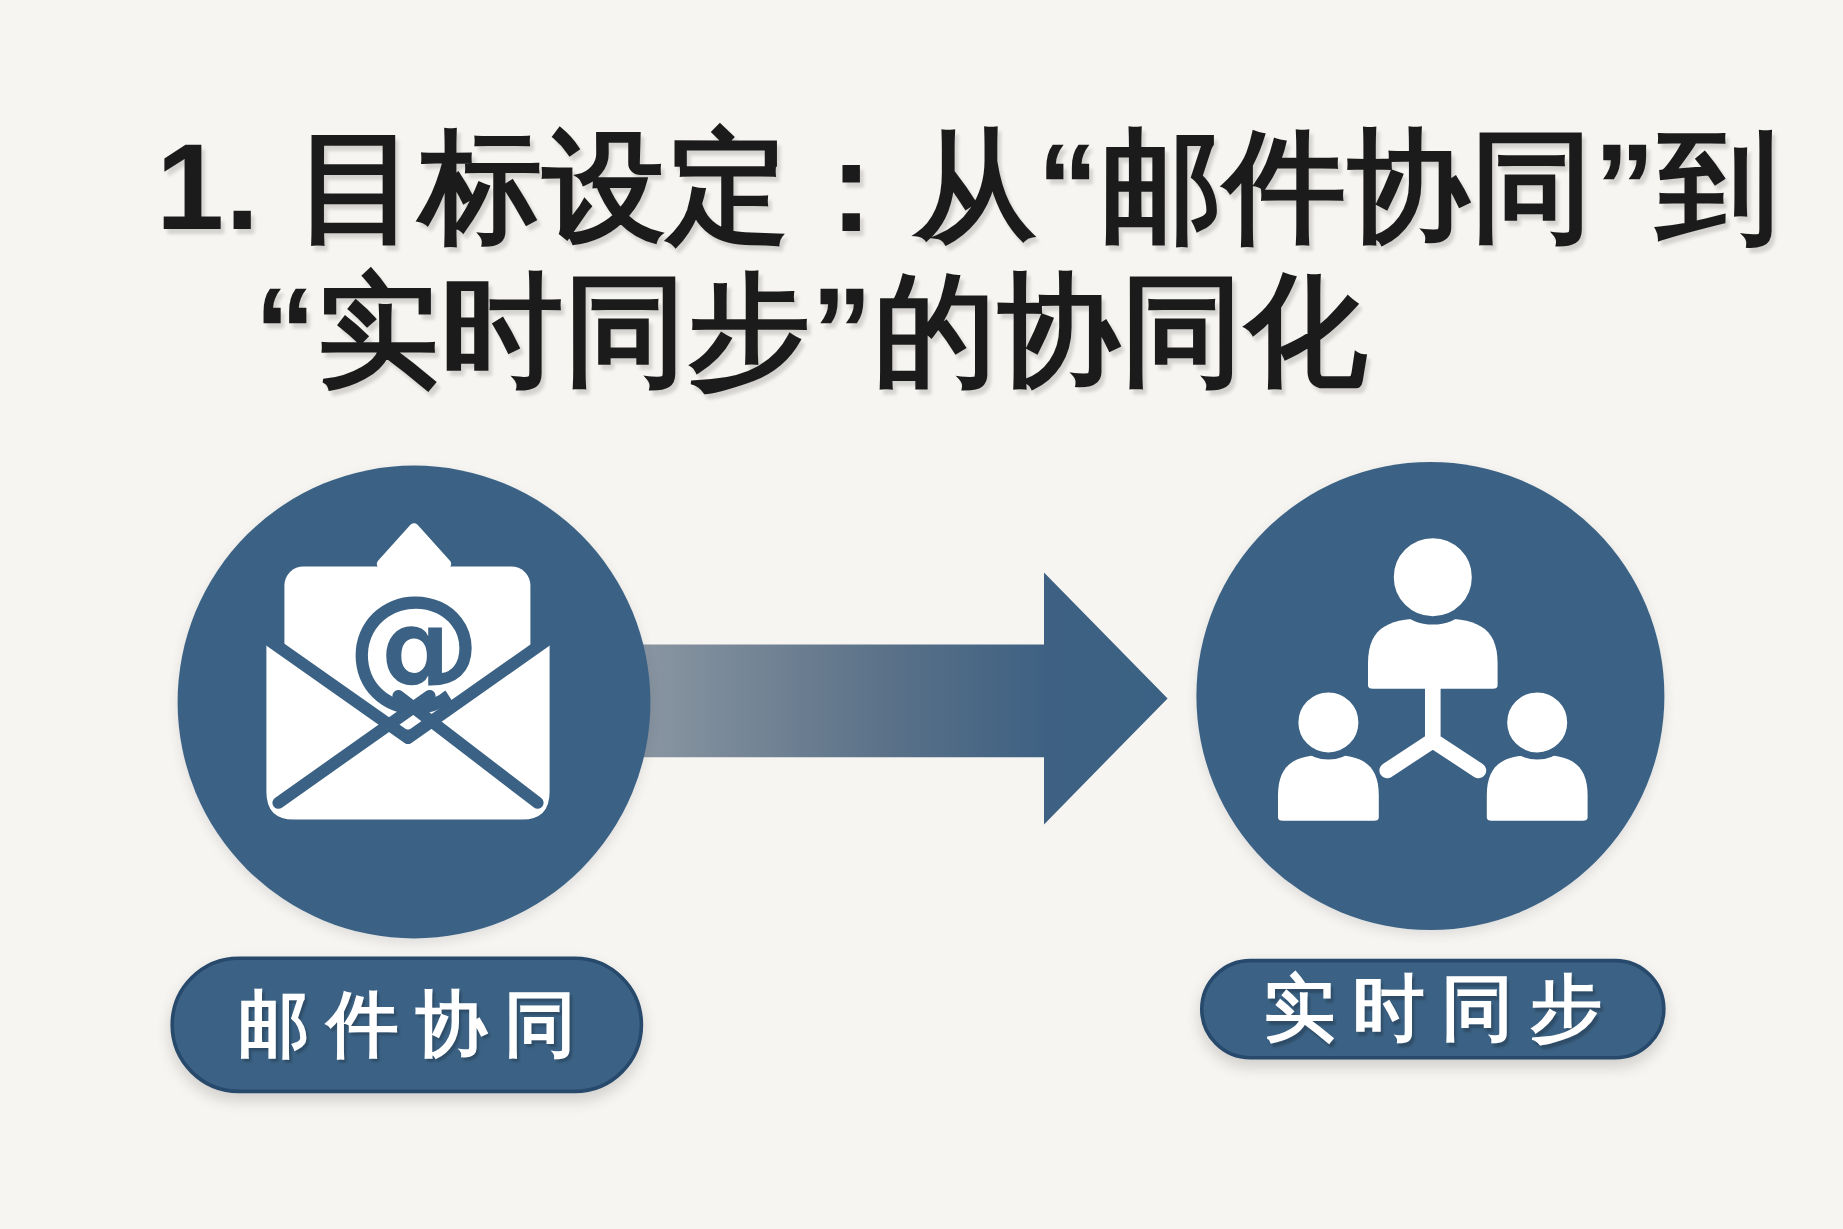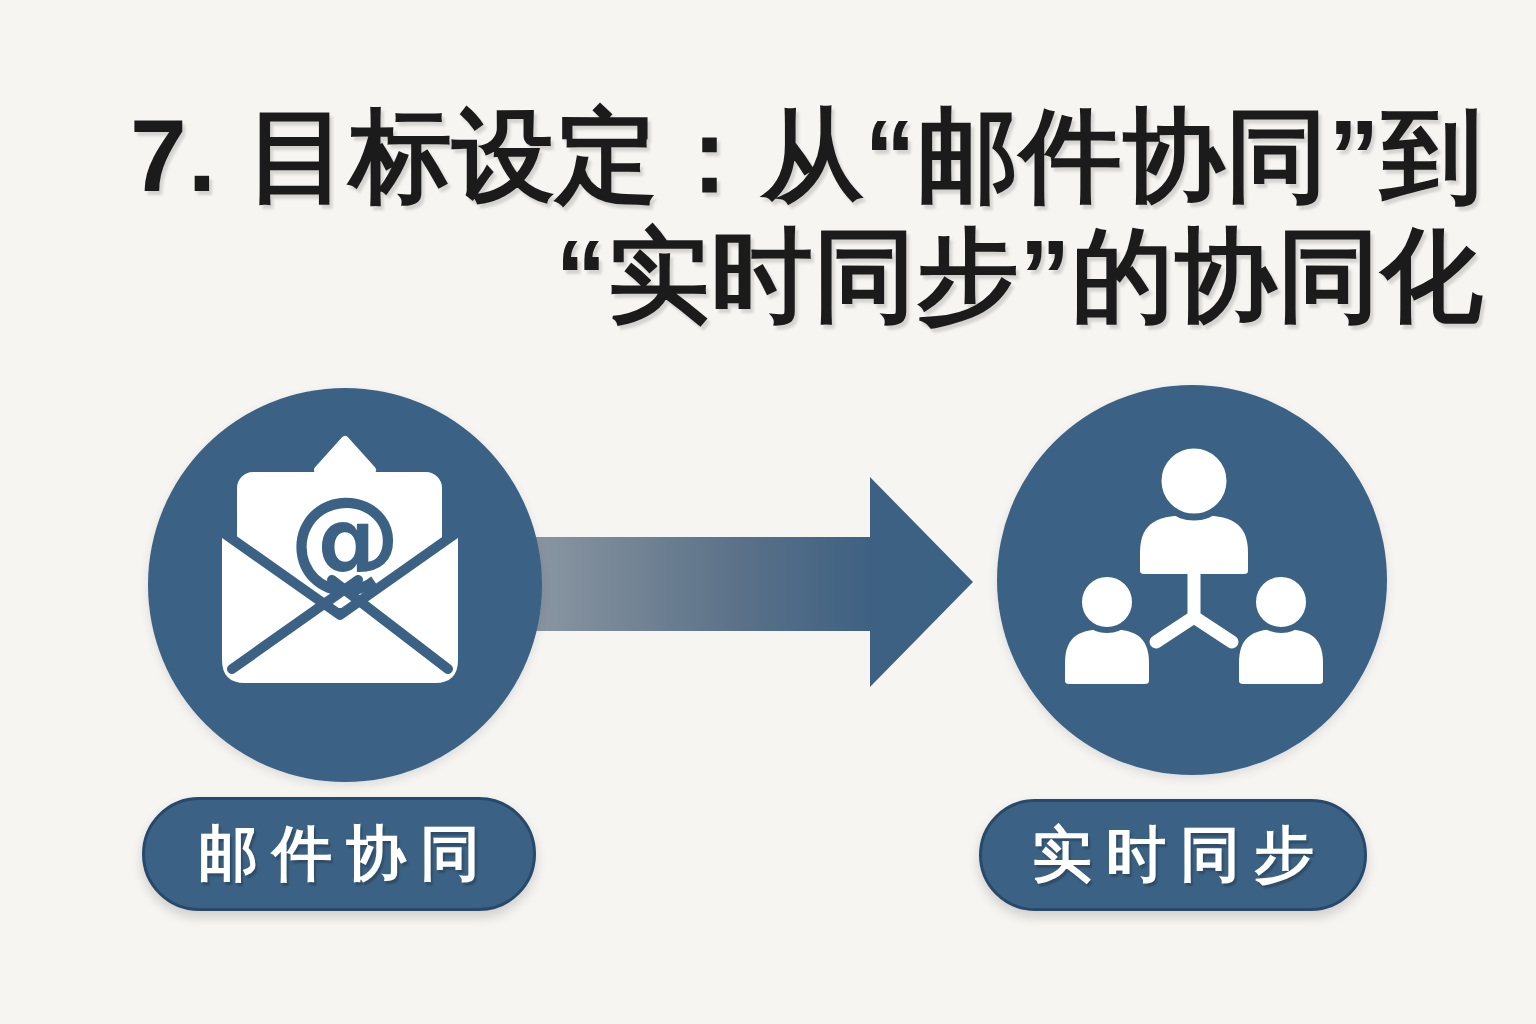--- a/index.html
+++ b/index.html
@@ -13,21 +13,21 @@
 
   
   .title{
     position:absolute;left:130px;top:96px;
     font-size:102px;font-weight:900;line-height:1.18;
     color:#1B1B1B;letter-spacing:1px;margin:0;
     text-shadow:3px 4px 3px rgba(0,0,0,0.14);
     white-space:nowrap;
   }
   .t-line{display:block;}
-  .t-line.indent{margin-left:82px;text-align:right;}
+  .t-line.indent{margin-left:82px;}
 
   
   .node-circle{
     position:absolute;border-radius:50%;
     background:#3B6284;
     box-shadow:0 4px 10px rgba(30,50,70,0.12);
   }
   .node-circle.left-node{left:148px;top:388px;width:394px;height:394px;}
   .node-circle.right-node{left:997px;top:385px;width:390px;height:390px;}
   .node-circle svg{display:block;width:100%;height:100%;}
@@ -38,35 +38,35 @@
 
   
   .pill{
     position:absolute;background:#3B6284;
     border:3px solid #27496B;border-radius:60px;
     display:flex;align-items:center;justify-content:center;
     box-shadow:0 6px 12px rgba(0,0,0,0.16);
     box-sizing:border-box;
   }
   .pill.left-pill{left:142px;top:797px;width:394px;height:114px;}
-  .pill.right-pill{left:979px;top:799px;width:388px;height:112px;}
+  .pill.right-pill{left:1000px;top:799px;width:388px;height:84px;}
   .pill-label{
     color:#FFFFFF;font-size:60px;font-weight:700;
     letter-spacing:14px;padding-left:14px;
     text-shadow:2px 3px 2px rgba(0,0,0,0.22);
     white-space:nowrap;line-height:1;
   }
 </style>
 </head>
 <body>
 
 <div class="canvas">
 
   <h1 class="title">
-    <span class="t-line">7. 目标设定：从“邮件协同”到</span>
+    <span class="t-line">1. 目标设定：从“邮件协同”到</span>
     <span class="t-line indent">“实时同步”的协同化</span>
   </h1>
 
   <svg class="arrow-svg" viewBox="0 0 470 216" aria-hidden="true">
     <defs>
       <linearGradient id="ag" x1="0" y1="0" x2="470" y2="0" gradientUnits="userSpaceOnUse">
         <stop offset="0" stop-color="#919BA5"></stop>
         <stop offset="0.5" stop-color="#5A7188"></stop>
         <stop offset="0.78" stop-color="#3E6183"></stop>
         <stop offset="1" stop-color="#3A6183"></stop>

